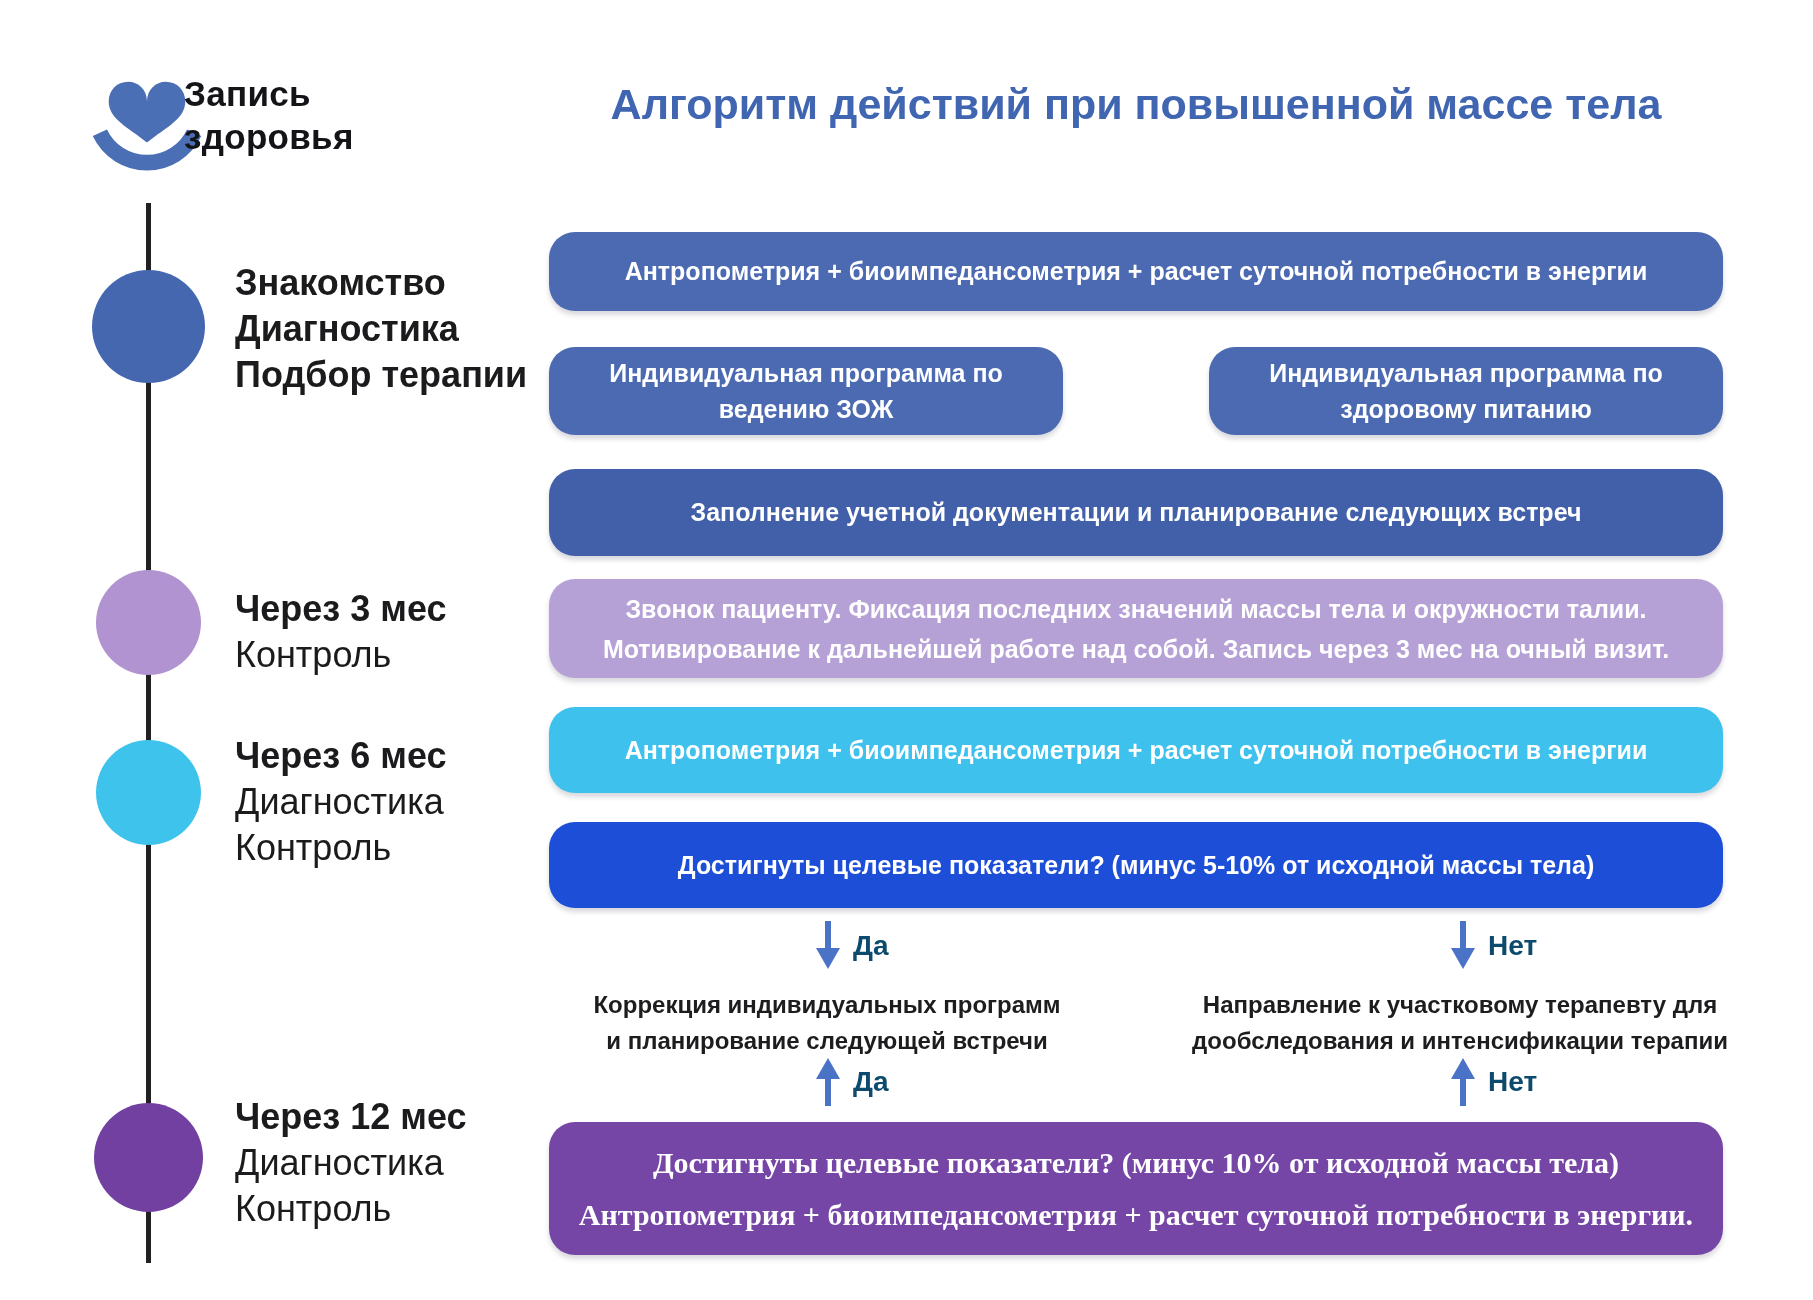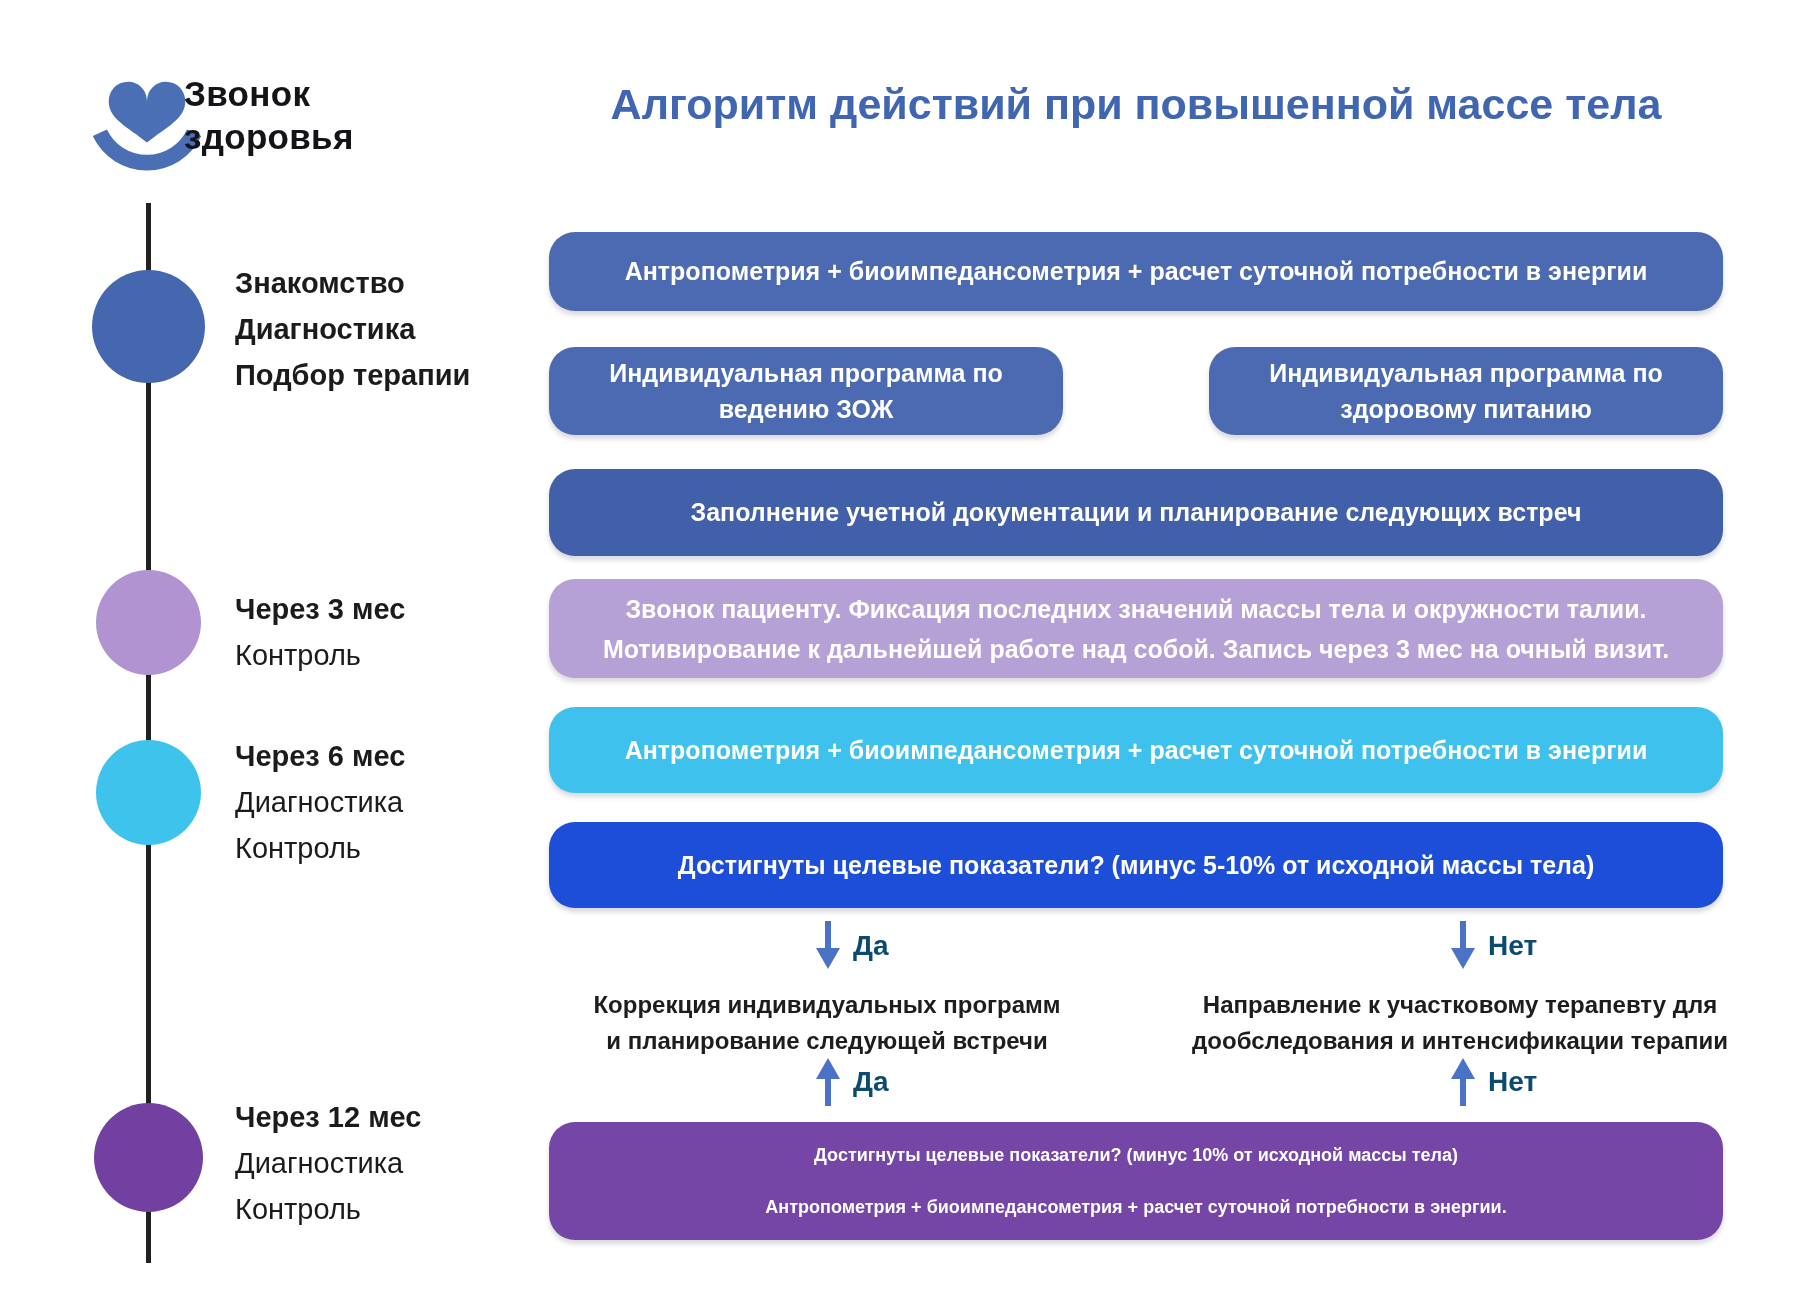--- a/index.html
+++ b/index.html
@@ -15,36 +15,36 @@
     color:#4065b1;font-size:43px;font-weight:700;line-height:49px;}
   
   .tl-line{position:absolute;left:146px;top:203px;width:5px;height:1060px;background:#232021;}
   .tl-circle{position:absolute;border-radius:50%;}
   .c1{left:92px;top:270px;width:113px;height:113px;background:#4467b0;}
   .c2{left:96px;top:570px;width:105px;height:105px;background:#b093d0;}
   .c3{left:96px;top:740px;width:105px;height:105px;background:#3ec4ec;}
   .c4{left:94px;top:1103px;width:109px;height:109px;background:#7140a1;}
   .tl-labels{position:absolute;left:235px;color:#1b1b1d;}
   .s1{top:260px;}.s2{top:586px;}.s3{top:733px;}.s4{top:1094px;}
-  .tl-label{font-size:29px;line-height:46px;font-weight:500;white-space:nowrap;}
+  .tl-label{font-size:36px;line-height:46px;font-weight:500;white-space:nowrap;}
   .tl-label.strong{font-weight:700;}
   .tl-label.semi{font-weight:600;}
   
   .box{position:absolute;left:549px;width:1174px;border-radius:26px;color:#fff;
     font-weight:600;font-size:25px;display:flex;flex-direction:column;align-items:center;
     justify-content:center;text-align:center;box-shadow:0 4px 5px rgba(45,45,70,.18);
     box-sizing:border-box;padding:8px 26px;}
   .b1{top:232px;height:79px;background:#4b6ab2;}
   .b2a{top:347px;height:88px;left:549px;width:514px;background:#4b6ab2;line-height:36px;}
   .b2b{top:347px;height:88px;left:1209px;width:514px;background:#4b6ab2;line-height:36px;}
   .b3{top:469px;height:87px;background:#4160a9;}
   .b4{top:579px;height:99px;background:#b6a1d6;line-height:40px;}
   .b5{top:707px;height:86px;background:#3ec1ed;}
   .b6{top:822px;height:86px;background:#3ec1ed;}
-  .b7{top:1122px;height:118px;background:#7546a6;line-height:52px;font-size:18px;}
+  .b7{top:1122px;height:133px;background:#7546a6;line-height:52px;font-size:30px;font-family:Liberation Serif, serif;}
   
   .arr{position:absolute;width:30px;height:48px;}
   .ad1{left:813px;top:921px;}.ad2{left:1448px;top:921px;}
   .au1{left:813px;top:1058px;}.au2{left:1448px;top:1058px;}
   .yn{position:absolute;font-size:28px;font-weight:700;color:#0c4a6e;white-space:nowrap;}
   .yd1{left:853px;top:930px;}.yd2{left:1488px;top:930px;}
   .yu1{left:853px;top:1066px;}.yu2{left:1488px;top:1066px;}
   .outcome{position:absolute;top:987px;width:620px;text-align:center;font-size:24px;
     font-weight:700;color:#1d1d1f;line-height:36px;}
   .oy{left:517px;}
@@ -53,21 +53,21 @@
 </head>
 <body>
 
 <div class="stage">
 
   <svg class="logo-icon" viewBox="0 0 120 110">
     <path fill="#4a6fb5" d="M60 38 C60 26 51 18 41 18 C29 18 21 27 21 38 C21 56 40 64 60 80 C80 64 99 56 99 38 C99 27 91 18 79 18 C69 18 60 26 60 38 Z"></path>
     <path fill="none" stroke="#4a6fb5" stroke-width="16" d="M12 70 A53 53 0 0 0 108 70"></path>
   </svg>
   <div class="logo-text">
-    <div>Звонок</div>
+    <div>Запись</div>
     <div>здоровья</div>
   </div>
   <div class="title">
     <div>Алгоритм действий при повышенной массе тела</div>
   </div>
 
   <div class="tl-line"></div>
   <div class="tl-circle c1" style="background: rgb(68, 103, 176);"></div>
   <div class="tl-circle c2" style="background: rgb(176, 147, 208);"></div>
   <div class="tl-circle c3" style="background: rgb(62, 196, 236);"></div>

